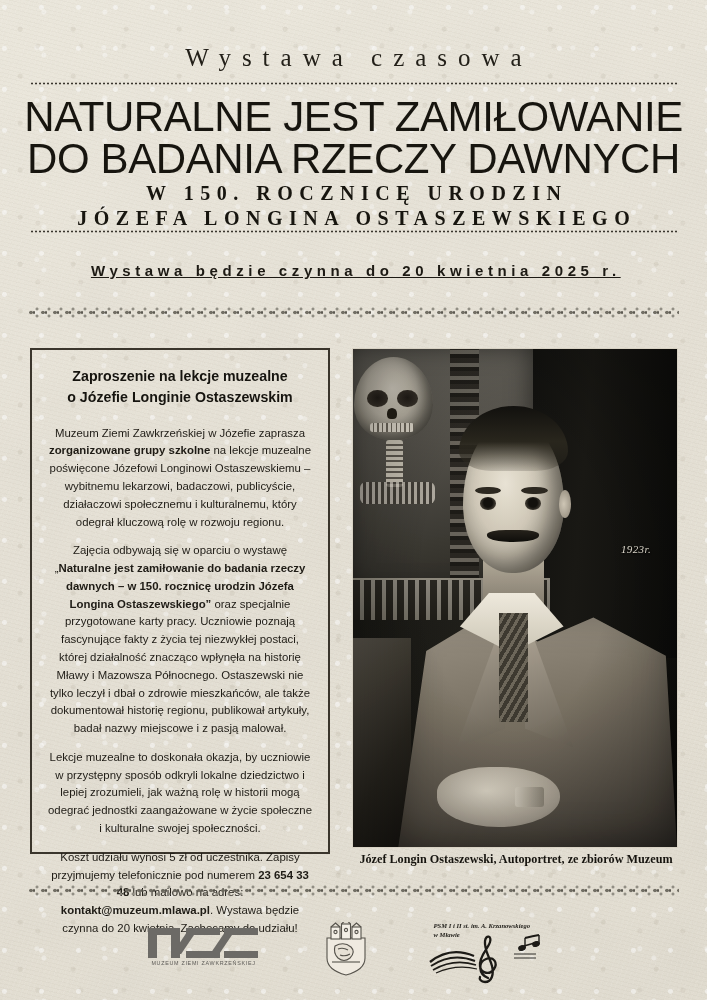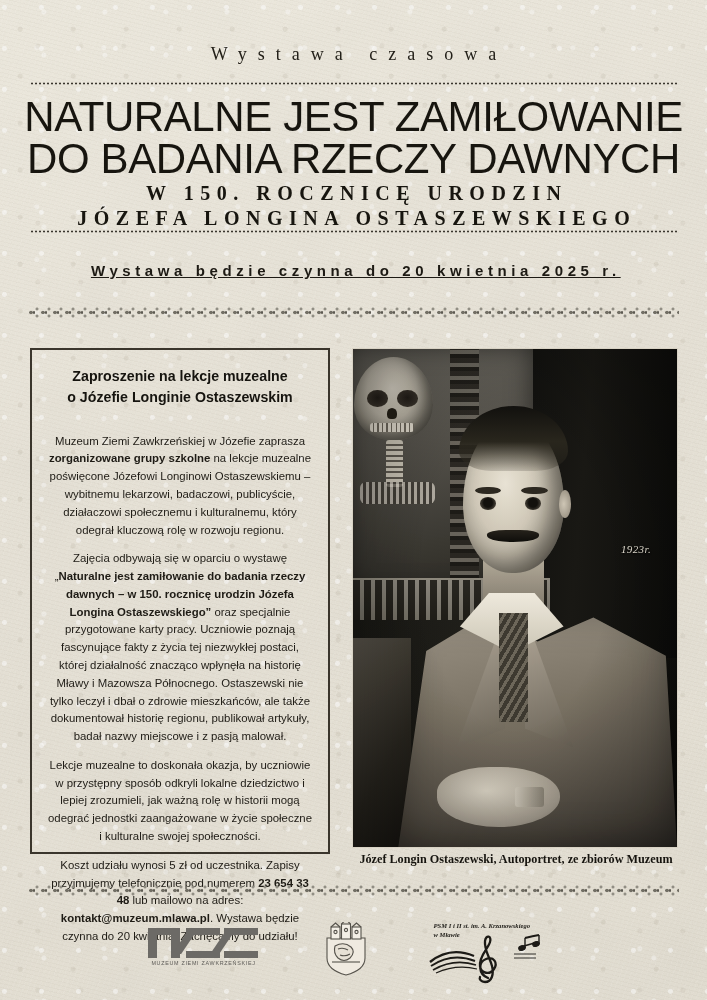--- a/index.html
+++ b/index.html
@@ -29,21 +29,21 @@
   }
   #grain {
     position: absolute; inset: 0; pointer-events: none; opacity: 0.55;
   }
 
   
   .kicker {
     position: absolute; top: 44px; left: 0; right: 0;
     text-align: center;
     font-family: "Liberation Serif", serif;
-    font-size: 18px;
+    font-size: 25px;
     letter-spacing: 11px;
     text-indent: 11px;
     color: #232019;
   }
   .dotrule {
     position: absolute;
     left: 30px; right: 30px;
     height: 3px;
     background-image: radial-gradient(circle, #3a362e 0 0.9px, transparent 1.2px);
     background-size: 4px 3px;
@@ -111,21 +111,21 @@
     border: 2px solid #3a352c;
     box-sizing: border-box;
     padding: 16px 14px 10px 14px;
   }
   #panel-heading {
     text-align: center;
     font-size: 14.2px;
     font-weight: 700;
     line-height: 1.5;
     color: #16140f;
-    margin-bottom: 24px;
+    margin-bottom: 16px;
   }
   .body-p {
     text-align: center;
     font-size: 11.4px;
     line-height: 1.56;
     color: #1e1b15;
     margin: 0 0 11px 0;
   }
   .body-p b { font-weight: 700; }
   .tight { margin-bottom: 0; }

